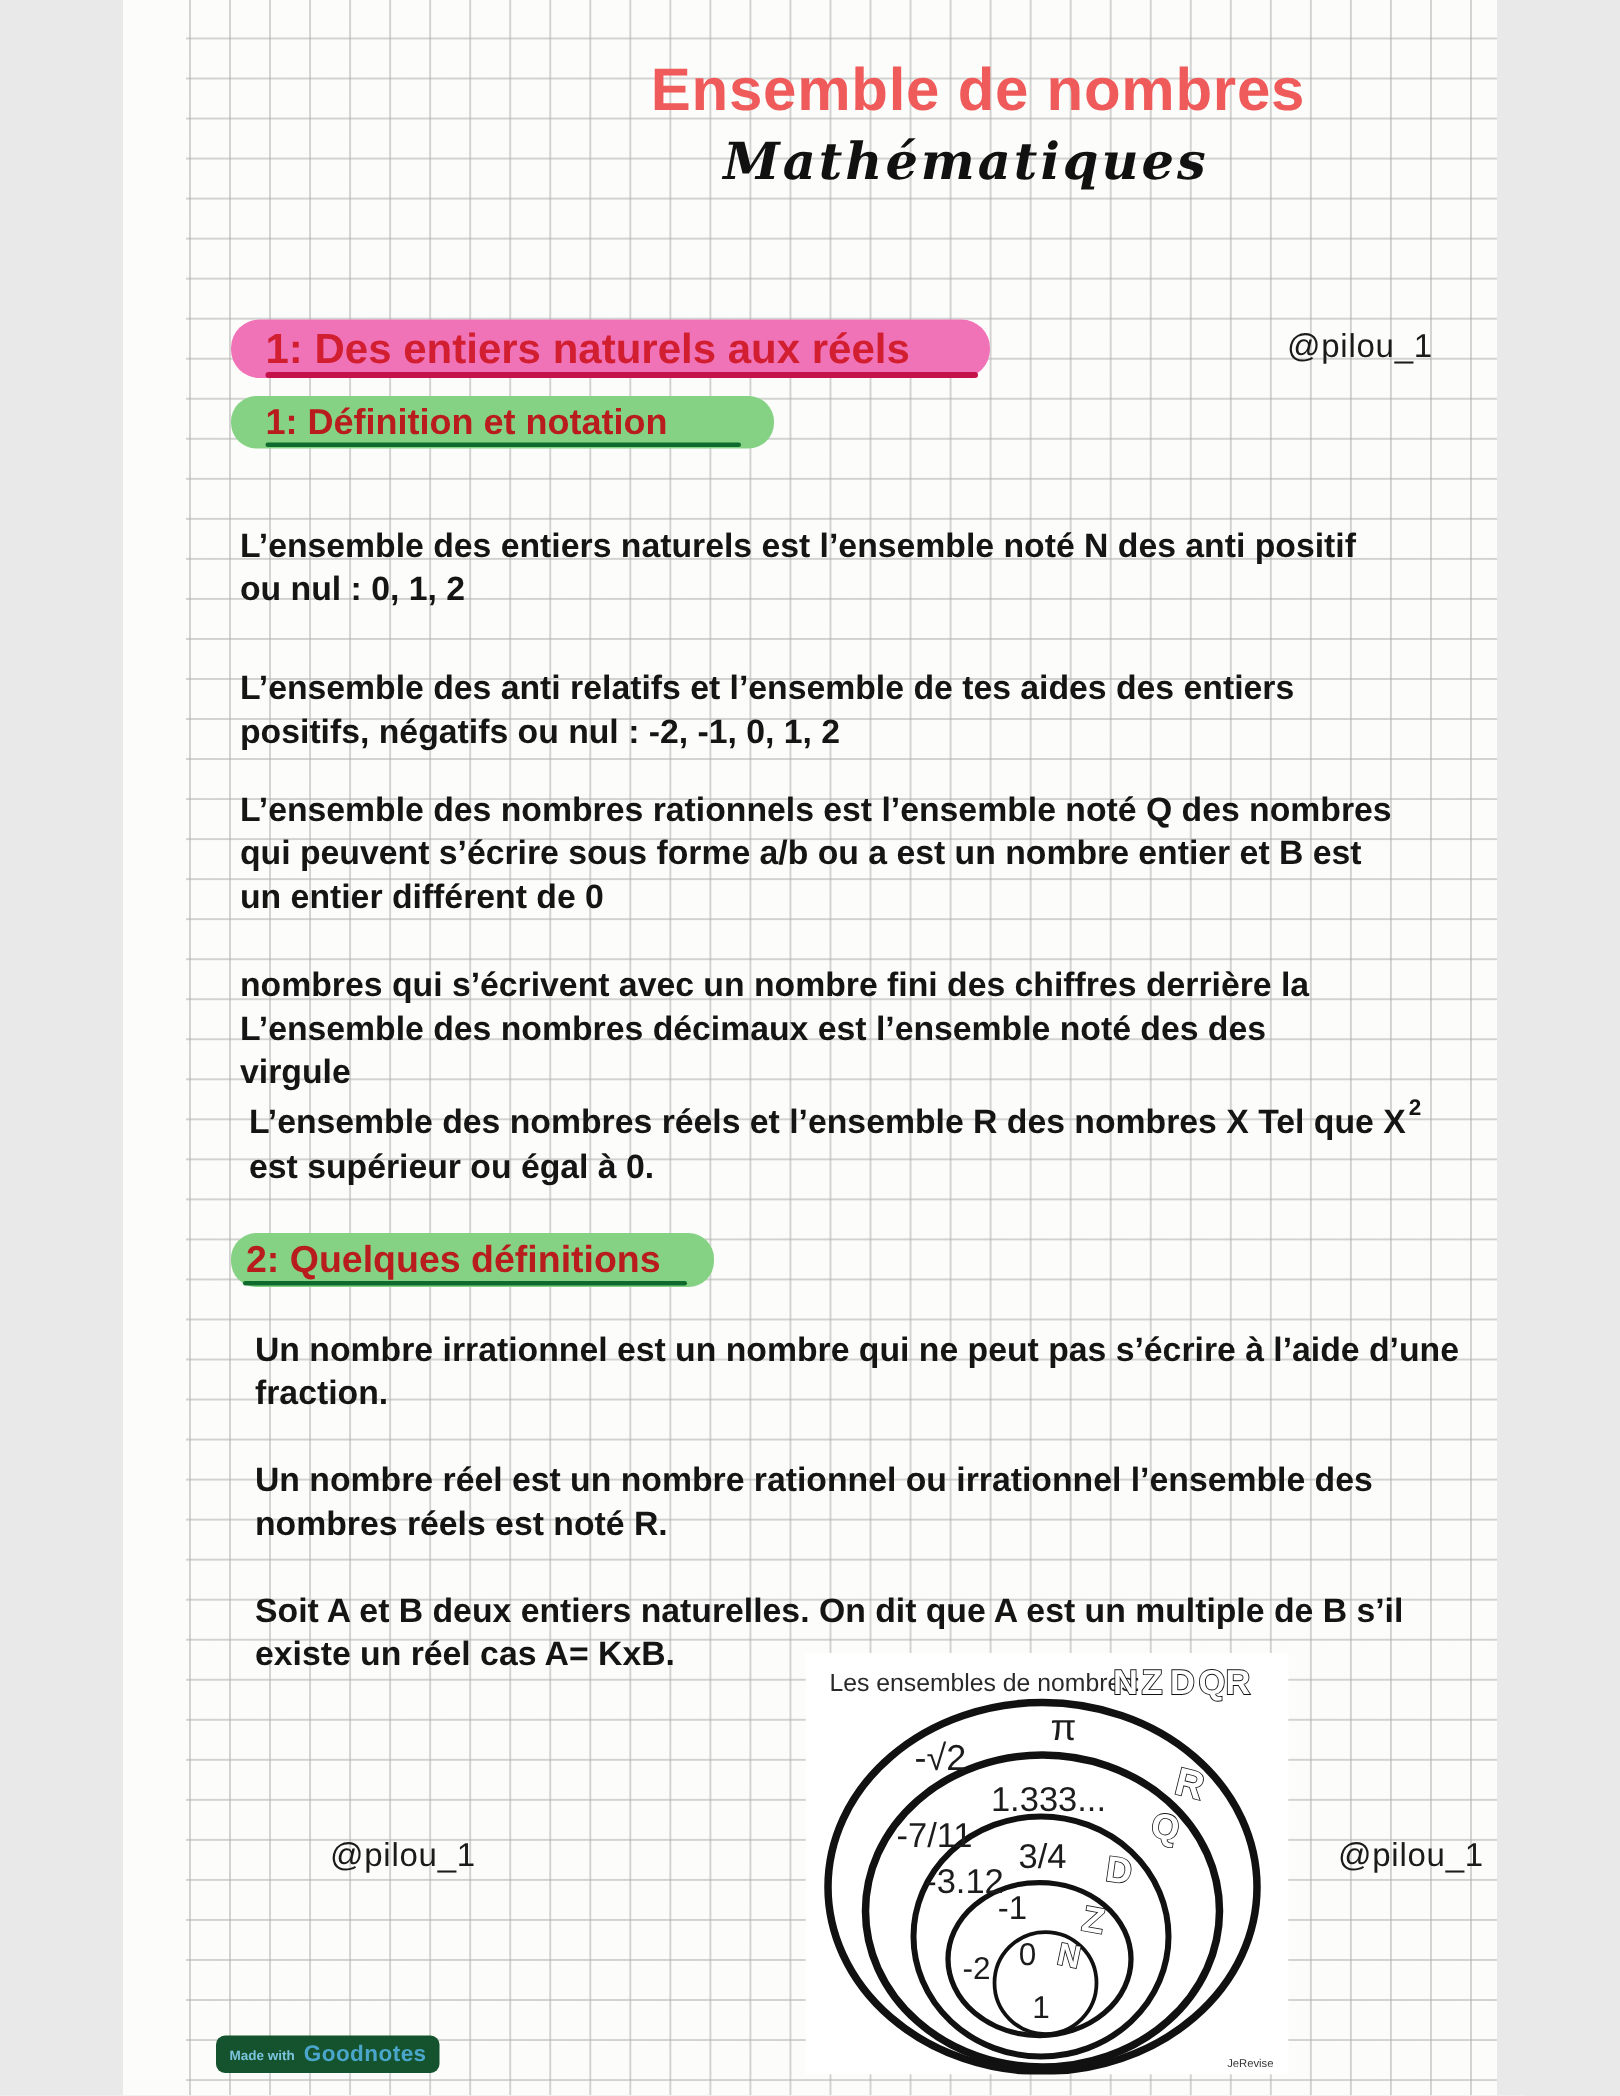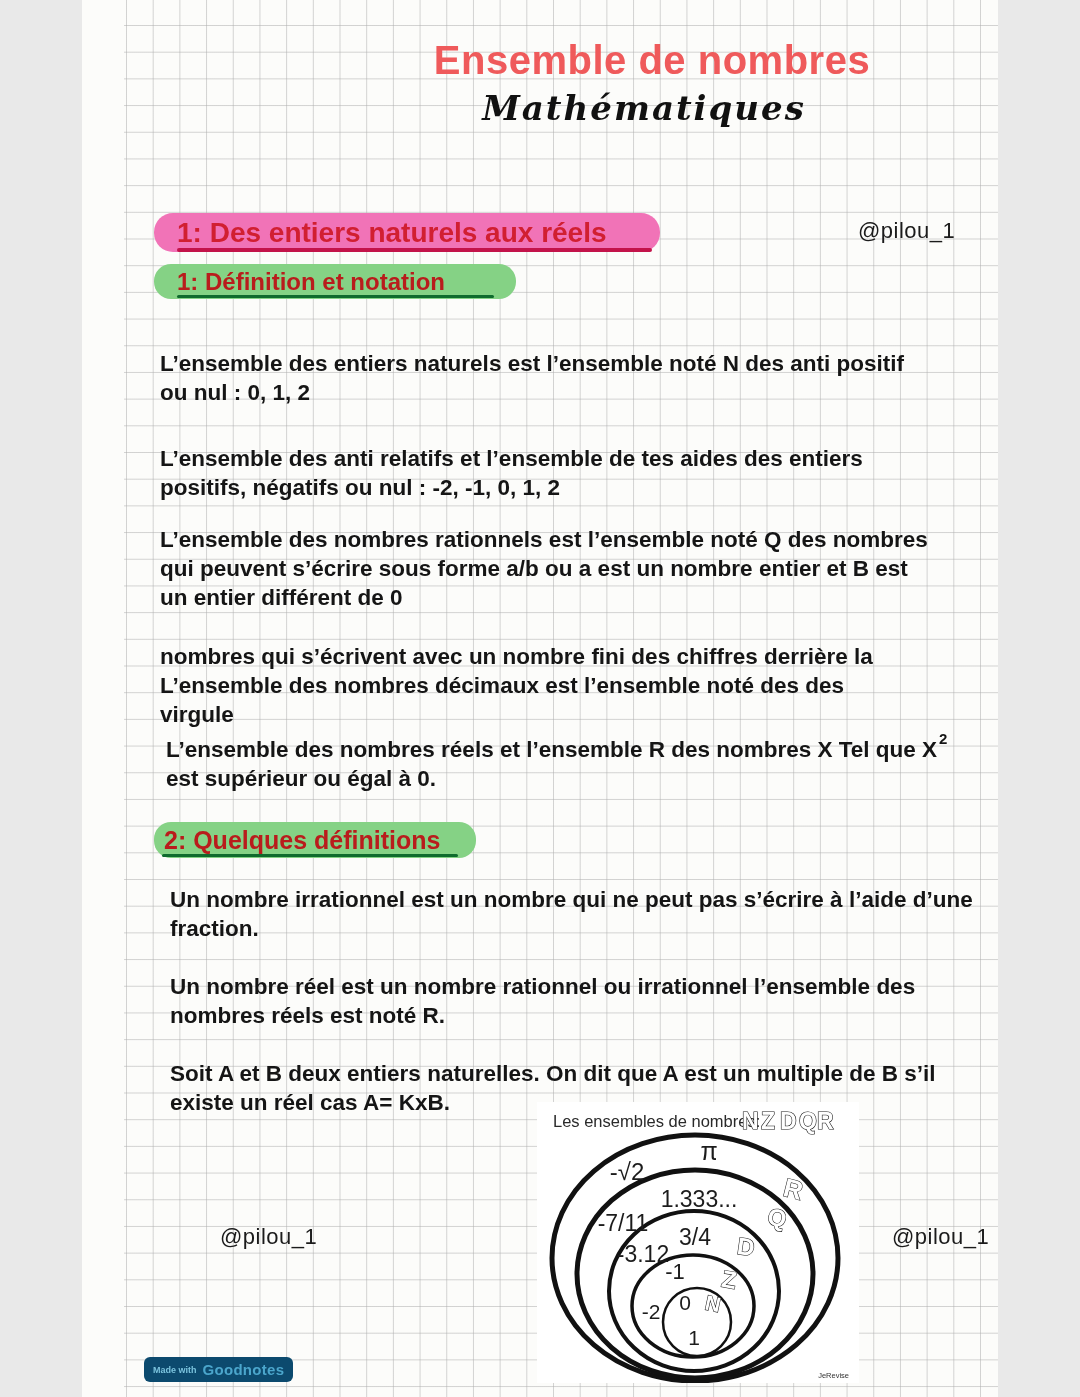--- a/index.html
+++ b/index.html
@@ -72,21 +72,21 @@
   .p5{left:84px;top:728px;}
   .p6{left:88px;top:885px;}
   .p7{left:88px;top:972px;}
   .p8{left:88px;top:1059px;}
 
   .venn{position:absolute;left:455px;top:1102px;}
 
   .goodnotes{
     position:absolute;left:62px;top:1357px;height:25px;
     display:flex;align-items:center;gap:6px;padding:0 9px;
-    background:#0c4a6e;border-radius:6px;
+    background:#14532d;border-radius:6px;
   }
   .goodnotes .made{font-size:9px;font-weight:bold;color:#7bc3dd;}
   .goodnotes .brand{font-size:15px;font-weight:bold;color:#4ba6cc;letter-spacing:.3px;}
 </style>
 </head>
 <body>
 
 <div class="page">
   <div class="grid-layer"></div>
 

